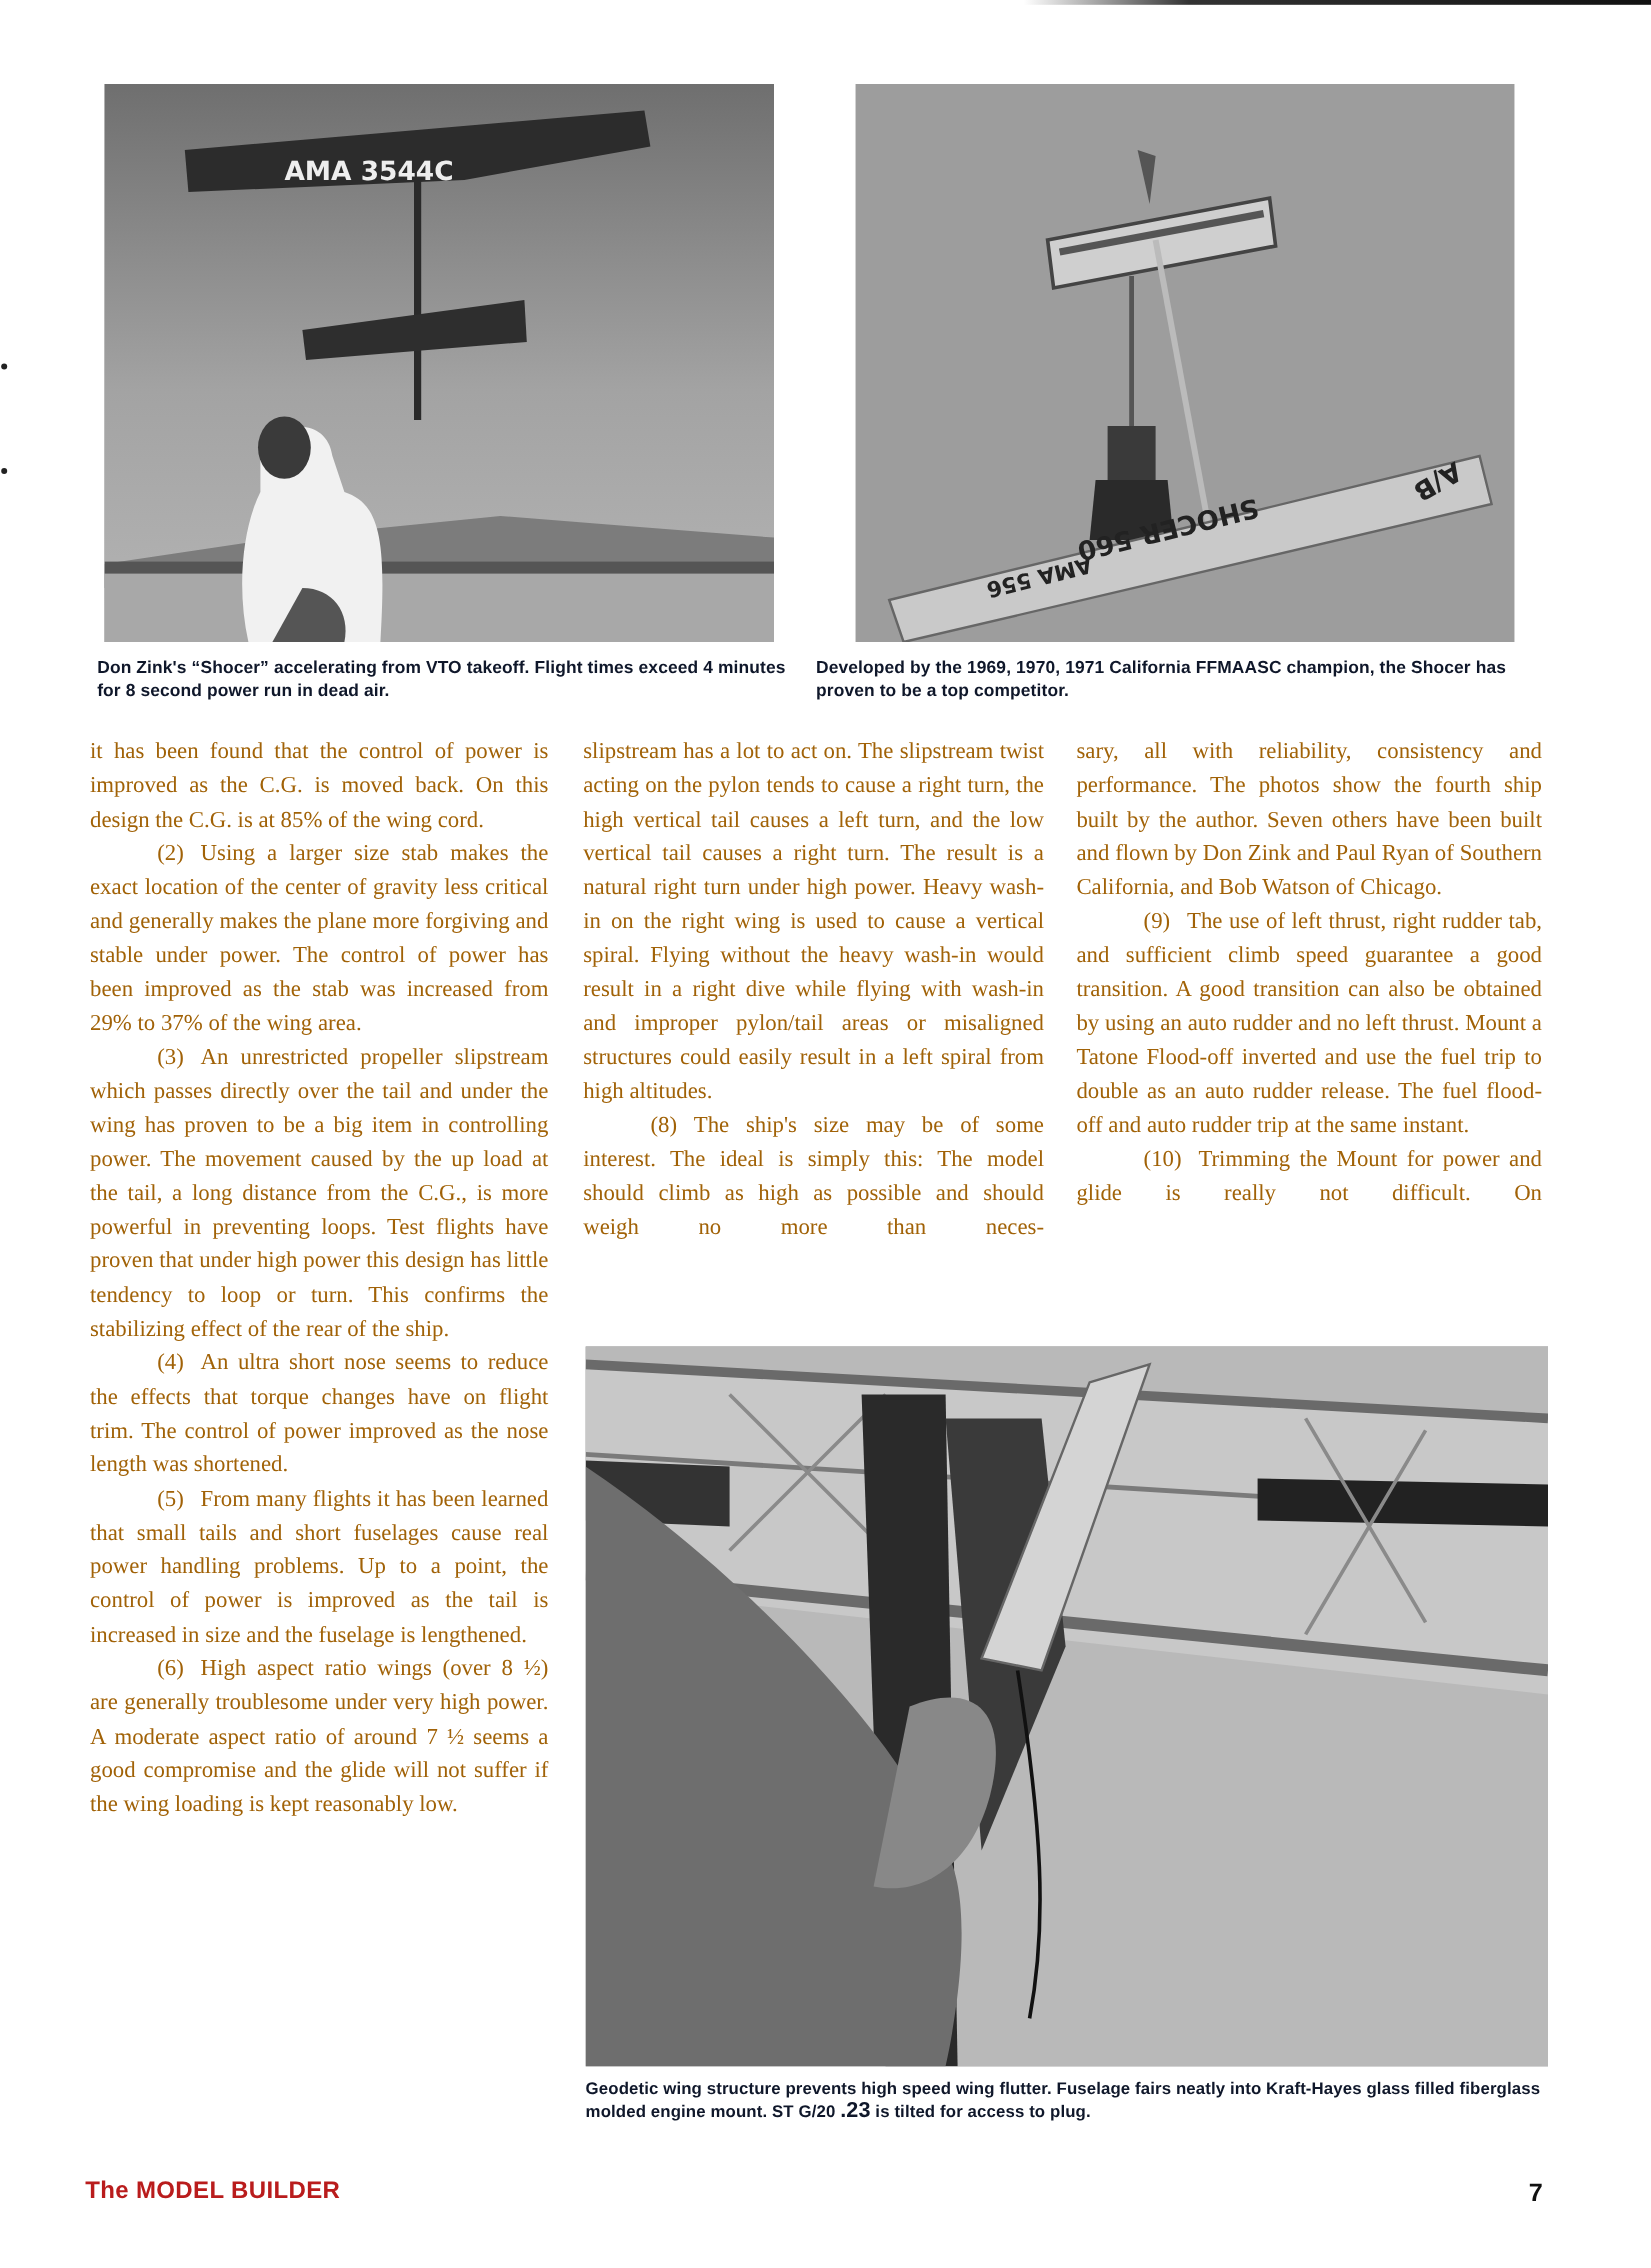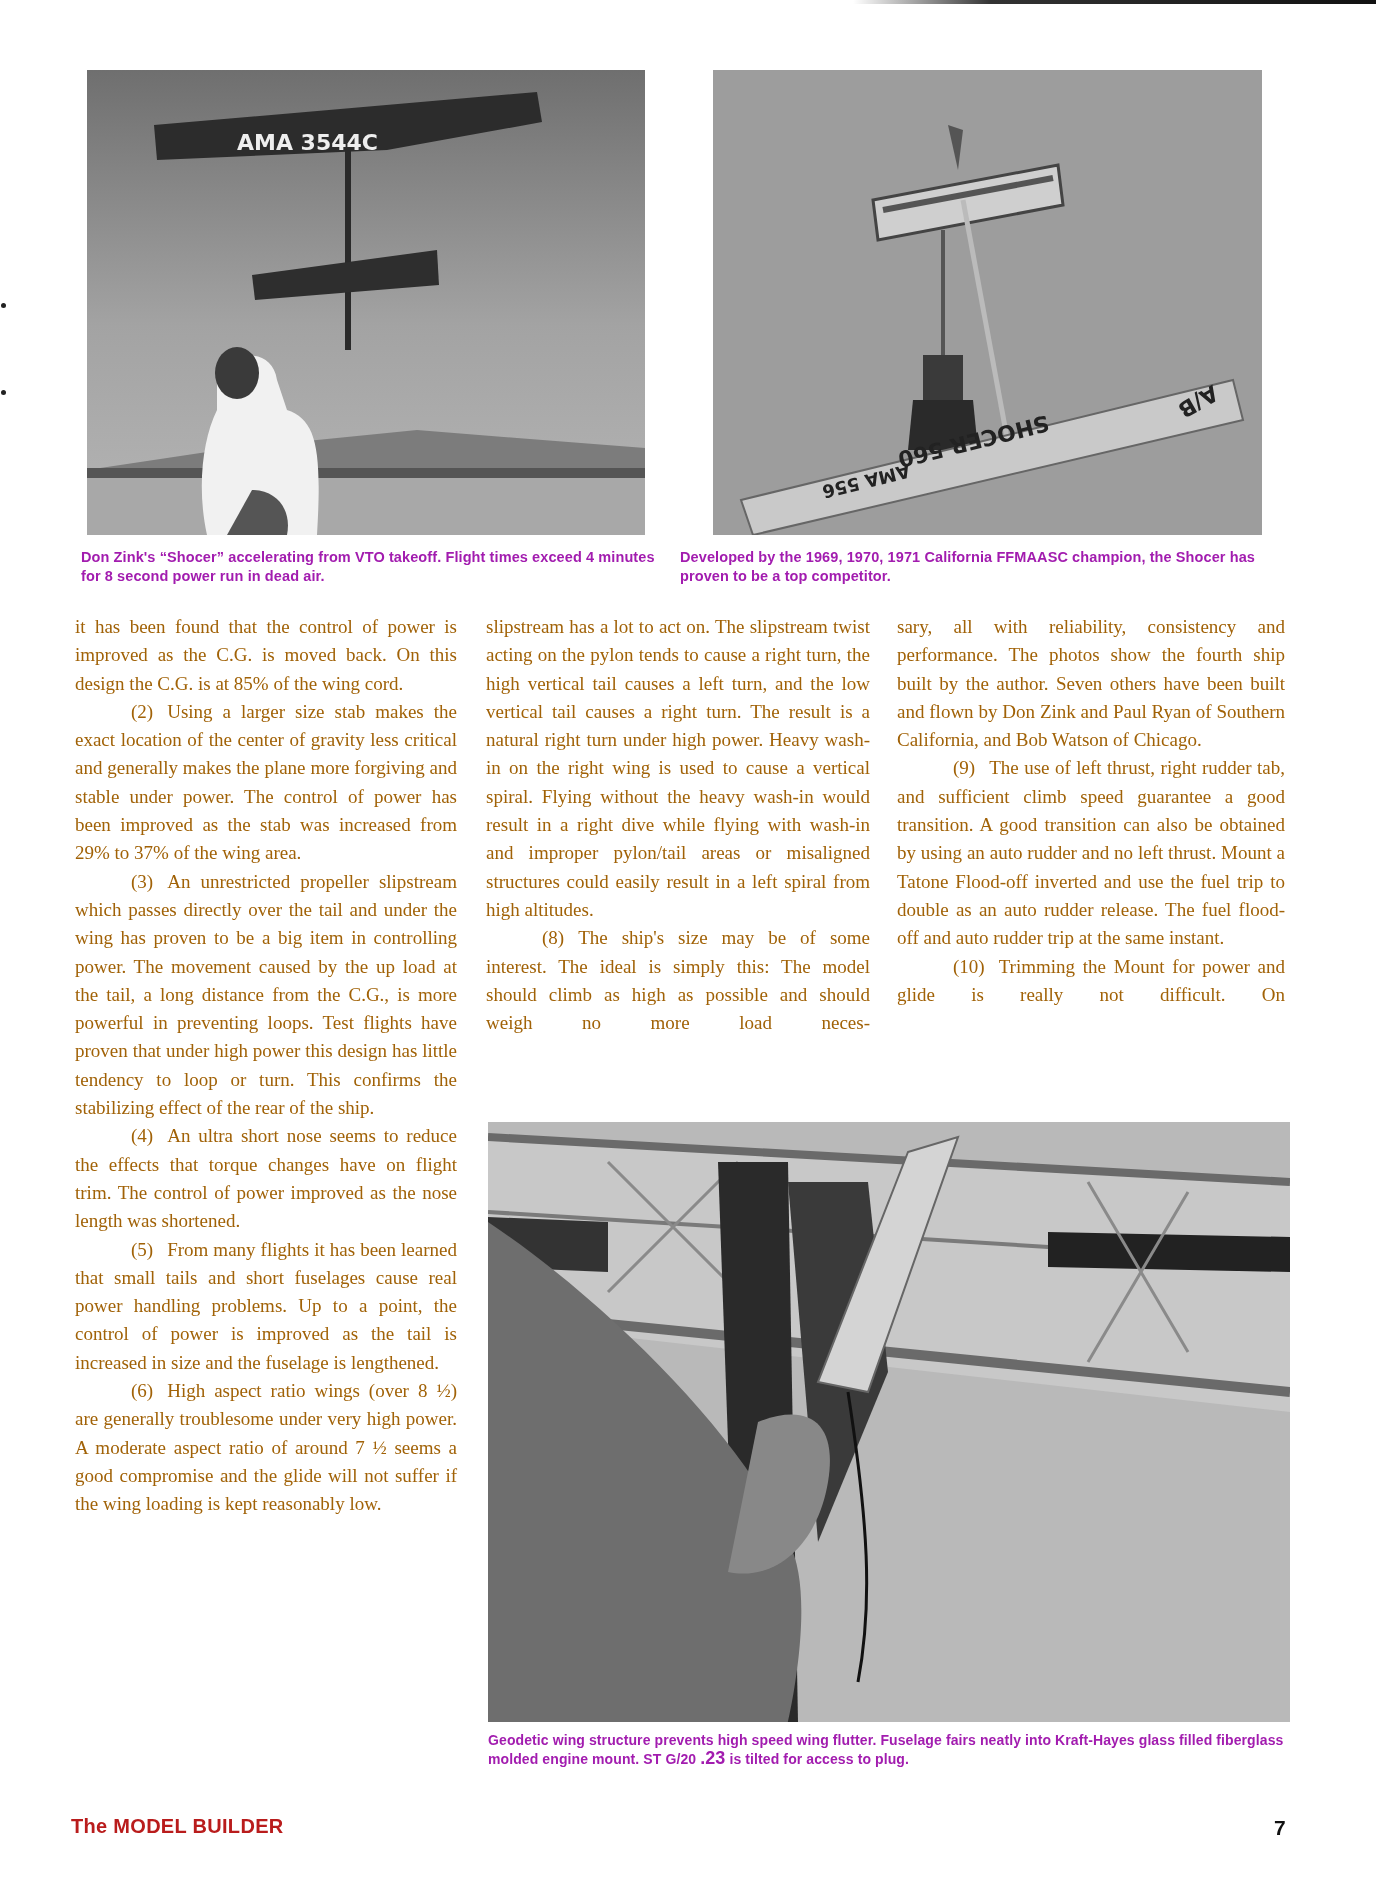--- a/index.html
+++ b/index.html
@@ -6,21 +6,21 @@
   body { width: 1376px; height: 1890px; position: relative; overflow: hidden;
          font-family: "DejaVu Serif", "Liberation Serif", serif; color: #1a1a1a; }
   .top-rule { position: absolute; left: 0; top: 0; width: 1376px; height: 4px;
               background: linear-gradient(to right, #ffffff 0%, #ffffff 62%, #333 72%, #111 100%); }
   .scan-dot { position: absolute; width: 5px; height: 5px; border-radius: 50%; background: #222; left: 1px; }
 
   .photo { position: absolute; overflow: hidden; background: #9a9a9a; }
   .photo svg { width: 100%; height: 100%; display: block; }
 
   .caption { position: absolute; font-family: "Liberation Sans", "DejaVu Sans", sans-serif;
-             font-weight: bold; font-size: 14.5px; line-height: 19px; color: #a21caf; letter-spacing: 0.1px; }
+             font-weight: bold; font-size: 14.5px; line-height: 19px; color: #0f172a; letter-spacing: 0.1px; }
 
   .col { position: absolute; font-size: 19px; line-height: 28.3px; text-align: justify; color: #a16207;
          font-family: "Liberation Serif", "DejaVu Serif", serif; }
   .col p { margin: 0; text-indent: 0; }
   .col p.ind { text-indent: 28px; }
   .num { display: inline-block; margin-right: 14px; }
 
   .footer-left { position: absolute; left: 71px; top: 1815px; font-family: "Liberation Sans", "DejaVu Sans", sans-serif;
                  font-weight: bold; font-size: 20px; color: #b91c1c; letter-spacing: 0.3px; }
   .footer-right { position: absolute; left: 1274px; top: 1816px; font-family: "Liberation Sans", "DejaVu Sans", sans-serif;
@@ -79,21 +79,21 @@
   <p><span>it has been found that the control of power is improved as the C.G. is moved back.  On this design the C.G. is at 85% of the wing cord.</span></p>
   <p class="ind"><span class="num">(2)</span><span>Using a larger size stab makes the exact location of the center of gravity less critical and generally makes the plane more forgiving and stable under power.  The control of power has been improved as the stab was increased from 29% to 37% of the wing area.</span></p>
   <p class="ind"><span class="num">(3)</span><span>An unrestricted propeller slipstream which passes directly over the tail and under the wing has proven to be a big item in controlling power.  The movement caused by the up load at the tail, a long distance from the C.G., is more powerful in preventing loops.  Test flights have proven that under high power this design has little tendency to loop or turn.  This confirms the stabilizing effect of the rear of the ship.</span></p>
   <p class="ind"><span class="num">(4)</span><span>An ultra short nose seems to reduce the effects that torque changes have on flight trim.  The control of power improved as the nose length was shortened.</span></p>
   <p class="ind"><span class="num">(5)</span><span>From many flights it has been learned that small tails and short fuselages cause real power handling problems.  Up to a point, the control of power is improved as the tail is increased in size and the fuselage is lengthened.</span></p>
   <p class="ind"><span class="num">(6)</span><span>High aspect ratio wings (over 8 ½) are generally troublesome under very high power.  A moderate aspect ratio of around 7 ½ seems a good compromise and the glide will not suffer if the wing loading is kept reasonably low.</span></p>
 </div>
 
 <div class="col" style="left:486px; top:613px; width:384px;">
   <p><span>slipstream has a lot to act on.  The slipstream twist acting on the pylon tends to cause a right turn, the high vertical tail causes a left turn, and the low vertical tail causes a right turn.  The result is a natural right turn under high power.  Heavy wash-in on the right wing is used to cause a vertical spiral.  Flying without the heavy wash-in would result in a right dive while flying with wash-in and improper pylon/tail areas or misaligned structures could easily result in a left spiral from high altitudes.</span></p>
-  <p class="ind" style="text-align-last:justify;"><span class="num">(8)</span><span>The ship's size may be of some interest.  The ideal is simply this:  The model should climb as high as possible and should weigh no more load neces-</span></p>
+  <p class="ind" style="text-align-last:justify;"><span class="num">(8)</span><span>The ship's size may be of some interest.  The ideal is simply this:  The model should climb as high as possible and should weigh no more than neces-</span></p>
 </div>
 
 <div class="col" style="left:897px; top:613px; width:388px;">
   <p><span>sary, all with reliability, consistency and performance.   The photos show the fourth ship built by the author.  Seven others have been built and flown by Don Zink and Paul Ryan of Southern California, and Bob Watson of Chicago.</span></p>
   <p class="ind"><span class="num">(9)</span><span>The use of left thrust, right rudder tab, and sufficient climb speed guarantee a good transition.  A good transition can also be obtained by using an auto rudder and no left thrust.  Mount a Tatone Flood-off inverted and use the fuel trip to double as an auto rudder release.  The fuel flood-off and auto rudder trip at the same instant.</span></p>
   <p class="ind" style="text-align-last:justify;"><span class="num">(10)</span><span>Trimming the Mount for power and glide is really not difficult.  On</span></p>
 </div>
 
 <div class="photo" style="left:488px; top:1122px; width:802px; height:600px;">
   <svg viewBox="0 0 802 600" preserveAspectRatio="none">

